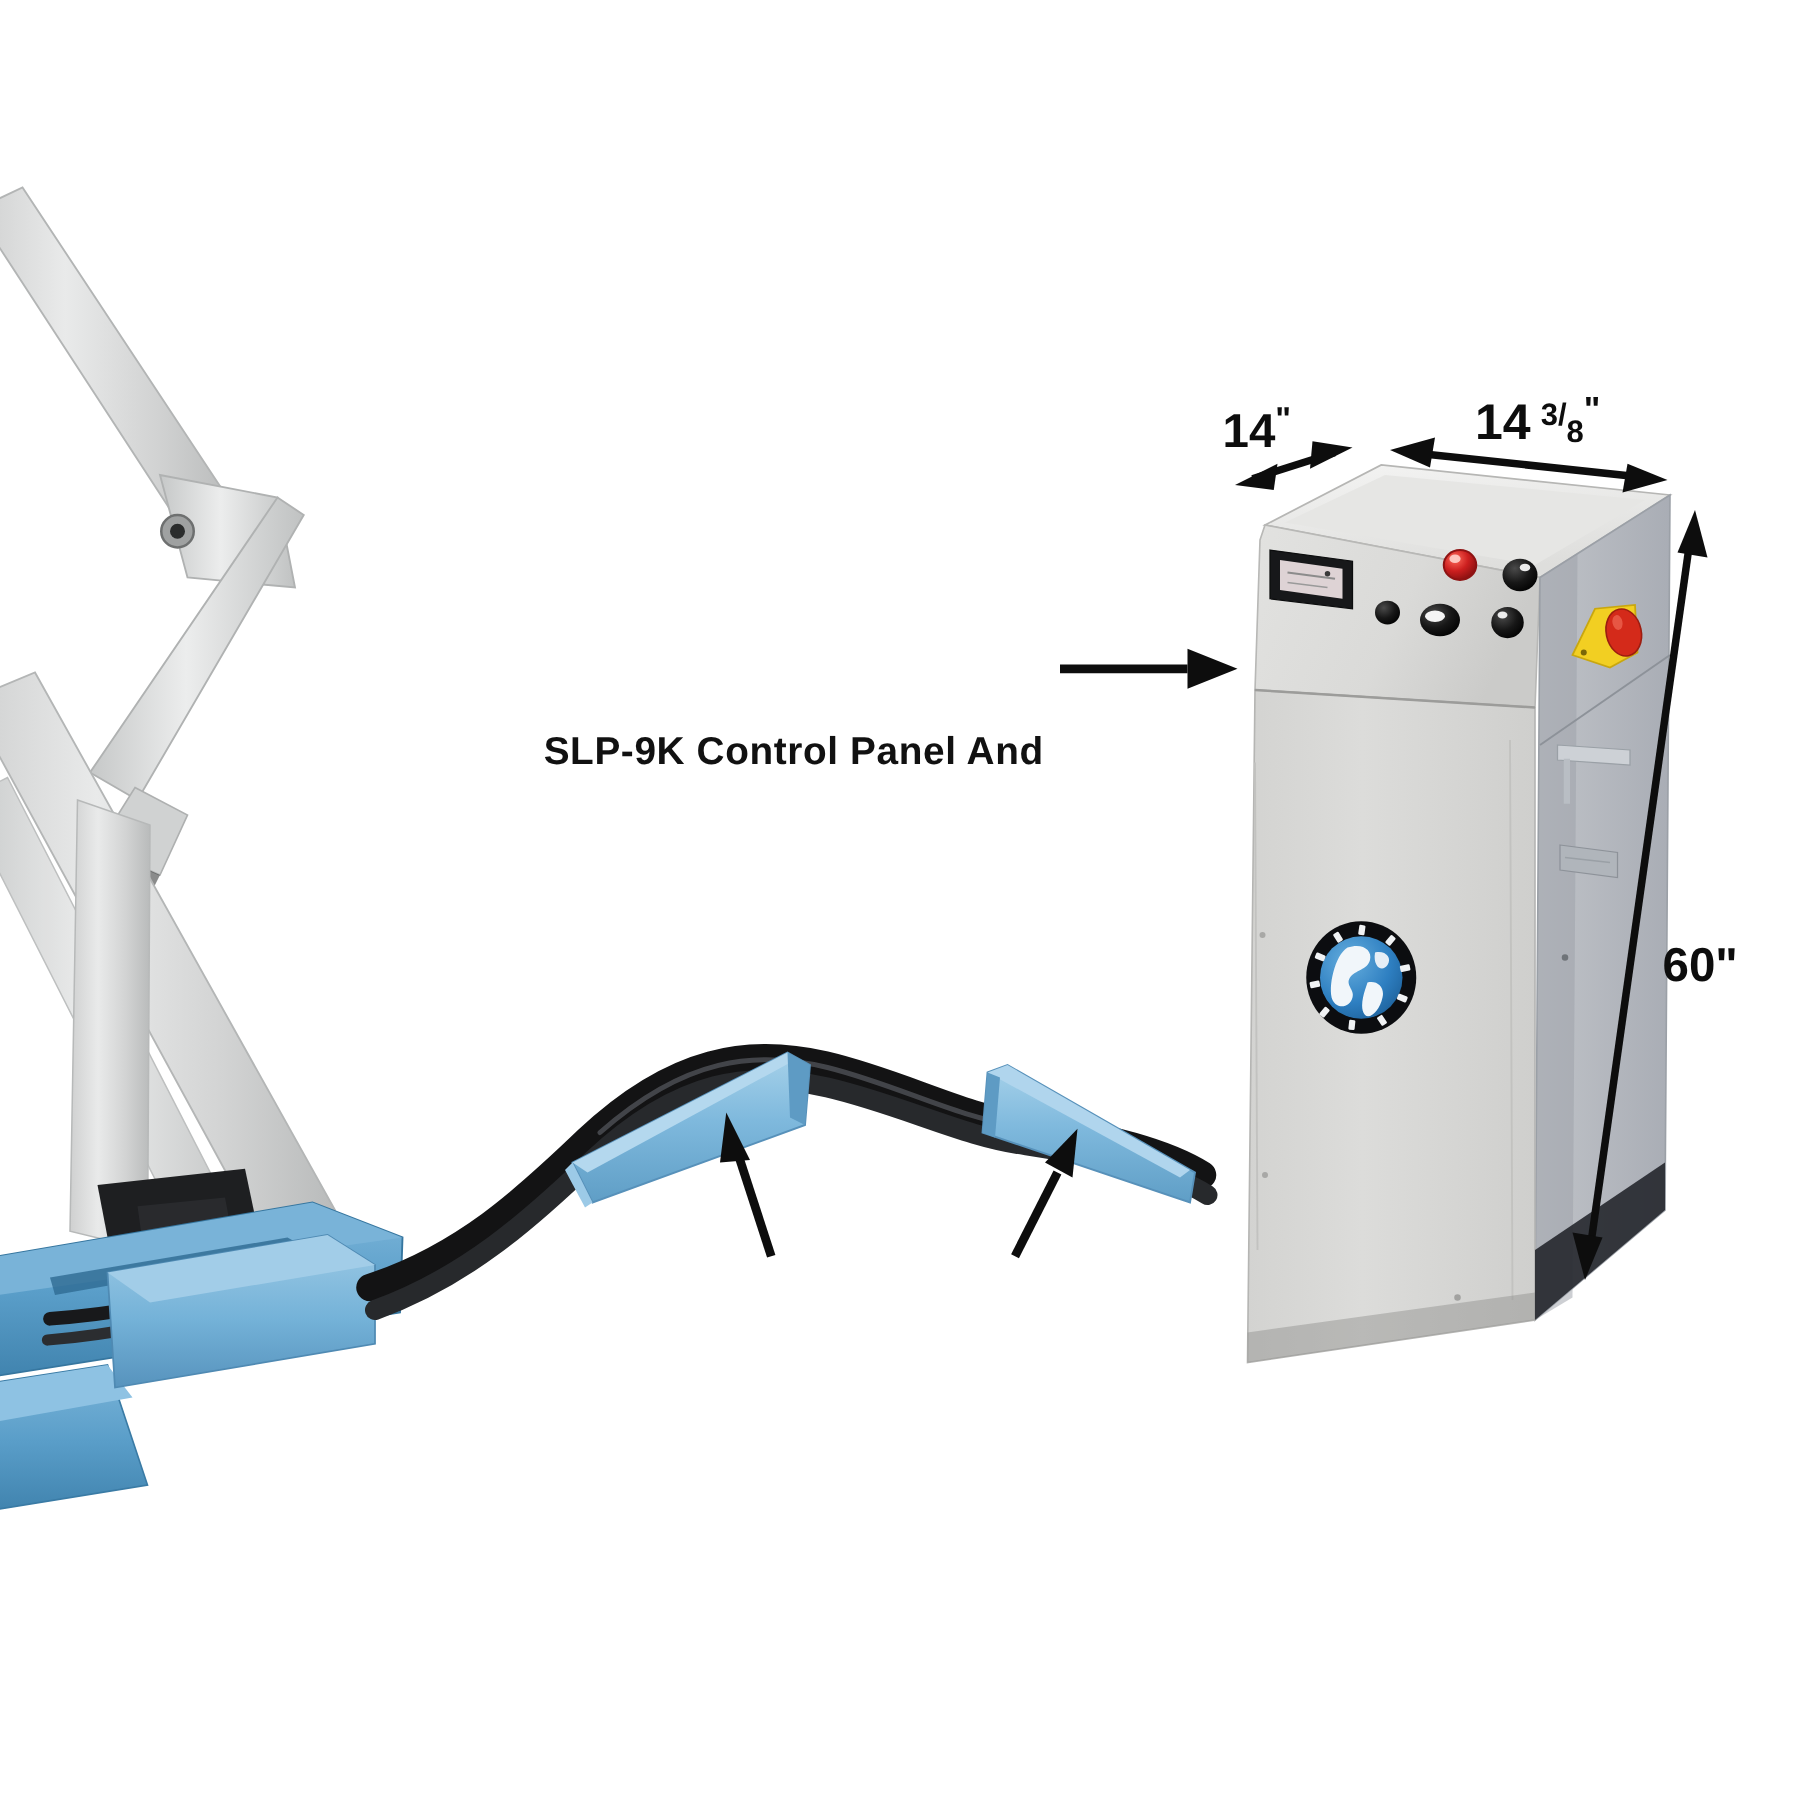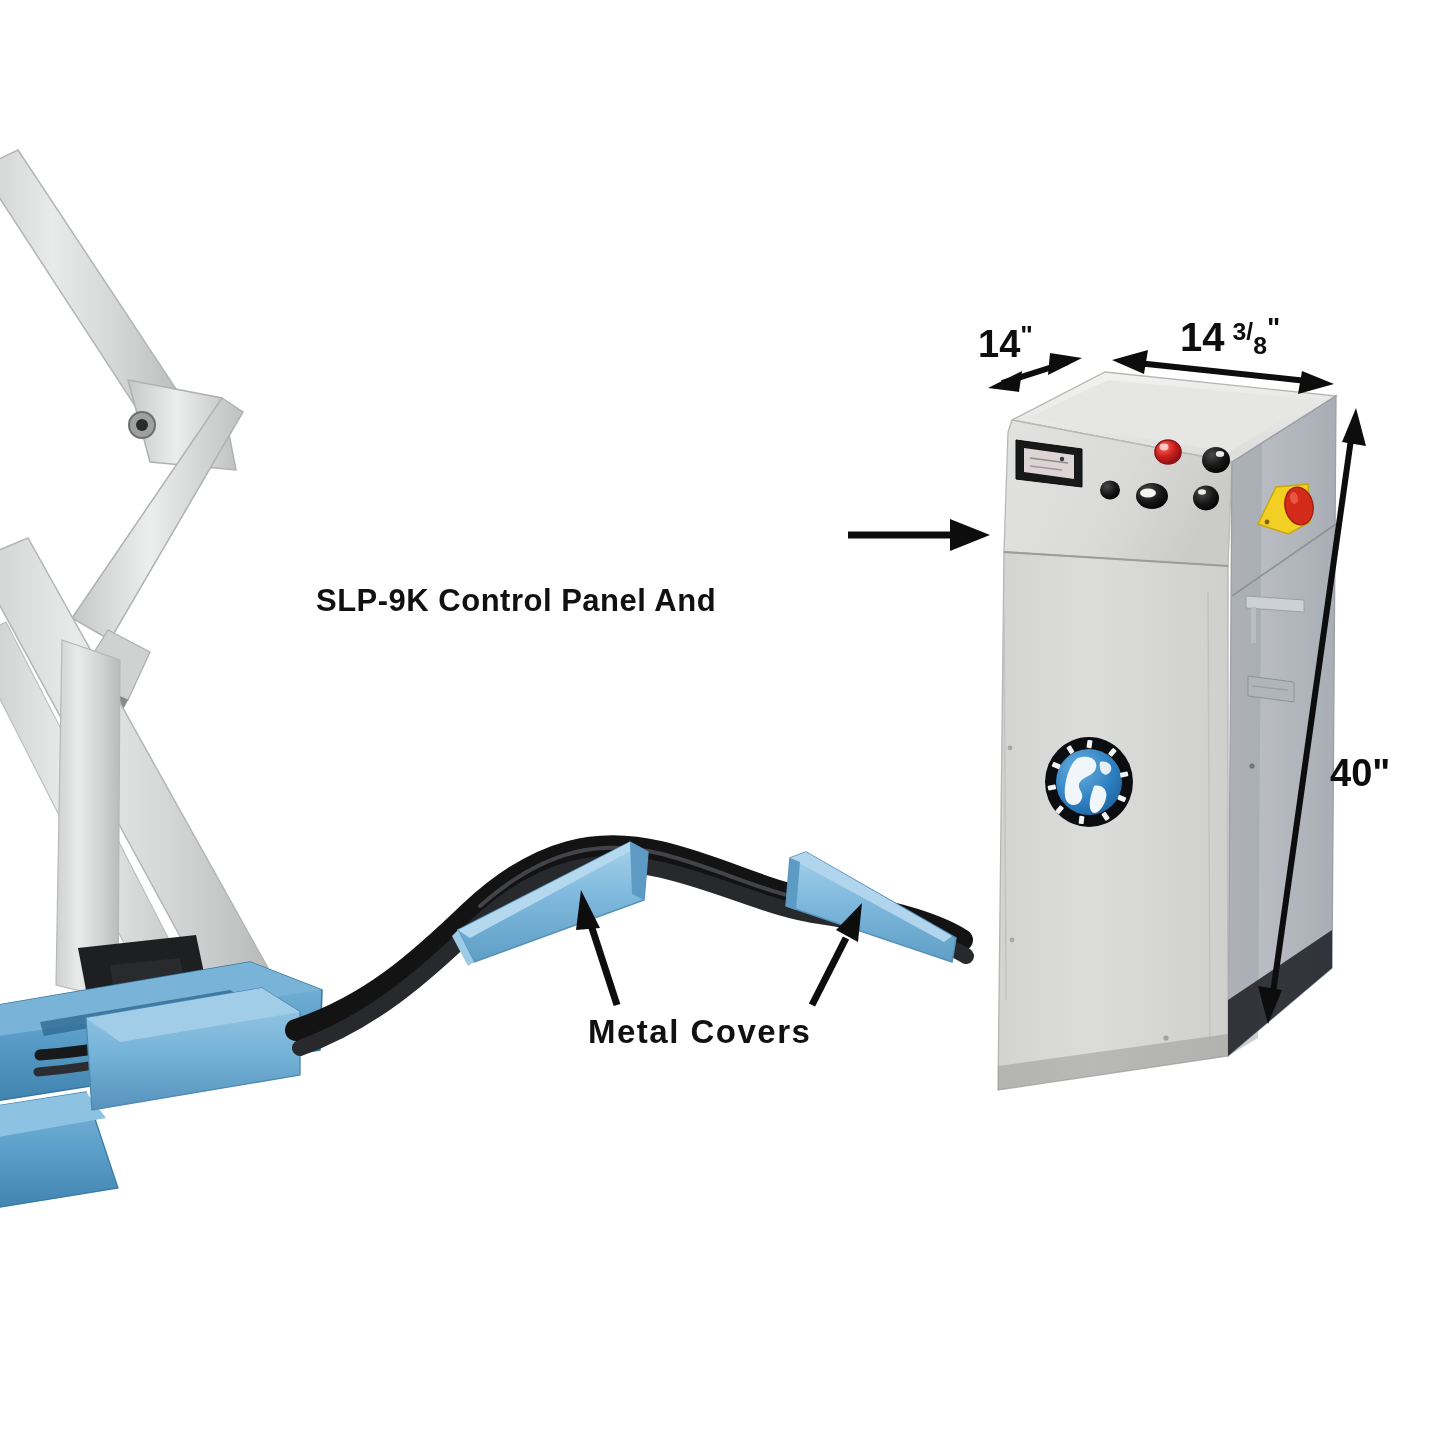--- a/index.html
+++ b/index.html
@@ -24,25 +24,25 @@
   }
   .anno-text {
     position: absolute;
     color: #111111;
     font-family: "Liberation Sans", sans-serif;
     font-weight: bold;
     white-space: pre;
     letter-spacing: 0.5px;
   }
   #callout-powerunit {
-    left: 316px;
+    left: 300px;
     top: 498px;
     font-size: 31px;
     line-height: 41px;
-    text-align: left;
+    text-align: right;
     width: 535px;
   }
   #callout-metalcovers {
     left: 588px;
     top: 1012px;
     font-size: 33px;
     line-height: 40px;
     letter-spacing: 1.5px;
   }
   .dim-text {
@@ -328,21 +328,20 @@
         <polygon points="1356,408 1366,446 1342,442" stroke="none"></polygon>
         <polygon points="1268,1024 1258,986 1282,990" stroke="none"></polygon>
       </g>
     </g>
   </svg>
 
   <div class="anno-text" id="callout-powerunit">
     <div>SLP-9K Control Panel And</div>
   </div>
 
-  <div class="anno-text" id="callout-metalcovers">Metal Covers</div>
 
   <div class="dim-text" id="dim-depth-label"><span>14</span><span class="sup-in">"</span></div>
 
   <div class="dim-text" id="dim-width-label"><span>14</span><span> </span><span class="frac">3</span><span class="frac">/</span><span class="frac-den">8</span><span class="sup-in">"</span></div>
 
-  <div class="dim-text" id="dim-height-label"><span>40</span><span>"</span></div>
+  <div class="dim-text" id="dim-height-label"><span>60</span><span>"</span></div>
 
 </div>
 
 </body></html>

